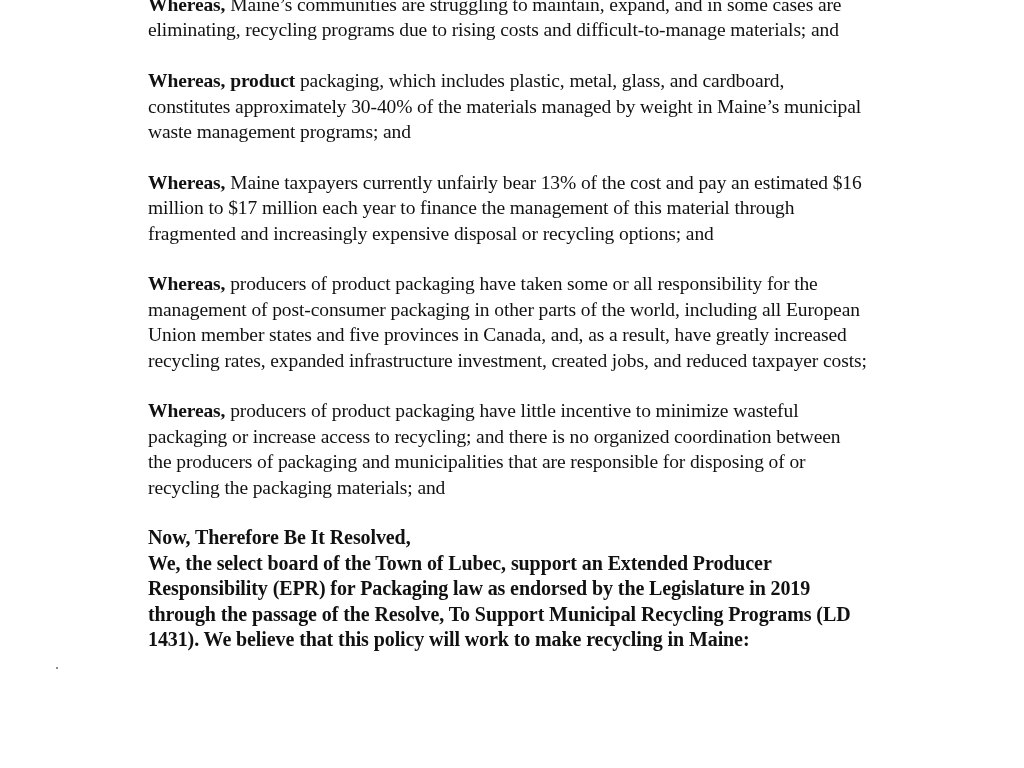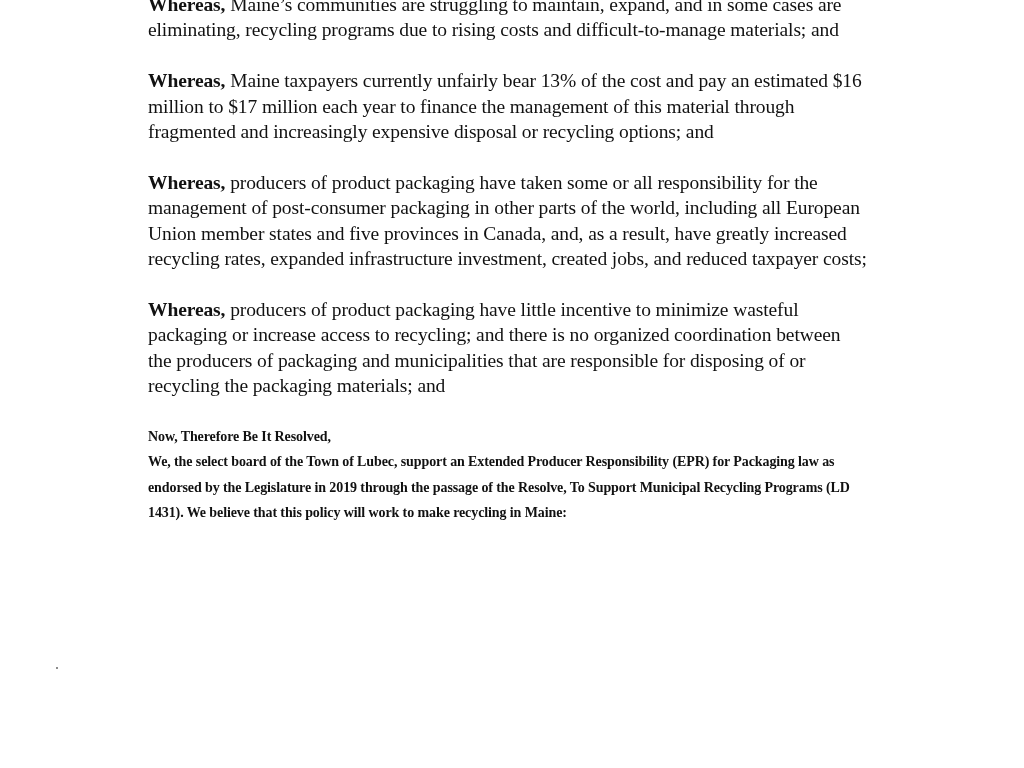--- a/index.html
+++ b/index.html
@@ -22,21 +22,21 @@
     width: 720px;
   }
   .para {
     font-size: 19.5px;
     line-height: 25.4px;
     margin: 0 0 25.4px 0;
     letter-spacing: -0.1px;
   }
   .para b { font-weight: bold; }
   .resolved {
-    font-size: 14px;
+    font-size: 20px;
     line-height: 25.4px;
     font-weight: bold;
     margin: 0;
     letter-spacing: -0.1px;
   }
   .dot {
     position: absolute;
     left: 56px;
     top: 667px;
     width: 2px;
@@ -49,20 +49,23 @@
 <body>
 
 <div class="dot"></div>
 
 <div class="page">
 
   <p class="para" style="margin-top:0;">
     <b>Whereas,</b><span> Maine’s communities are struggling to maintain, expand, and in some cases are eliminating, recycling programs due to rising costs and difficult-to-manage materials; and</span>
   </p>
 
+  <p class="para">
+    <b>Whereas, product</b><span> packaging, which includes plastic, metal, glass, and cardboard, constitutes approximately 30-40% of the materials managed by weight in Maine’s municipal waste management programs; and</span>
+  </p>
 
   <p class="para">
     <b>Whereas,</b><span> Maine taxpayers currently unfairly bear 13% of the cost and pay an estimated $16 million to $17 million each year to finance the management of this material through fragmented and increasingly expensive disposal or recycling options; and</span>
   </p>
 
   <p class="para">
     <b>Whereas,</b><span> producers of product packaging have taken some or all responsibility for the management of post-consumer packaging in other parts of the world, including all European Union member states and five provinces in Canada, and, as a result, have greatly increased recycling rates, expanded infrastructure investment, created jobs, and reduced taxpayer costs;</span>
   </p>
 
   <p class="para">

